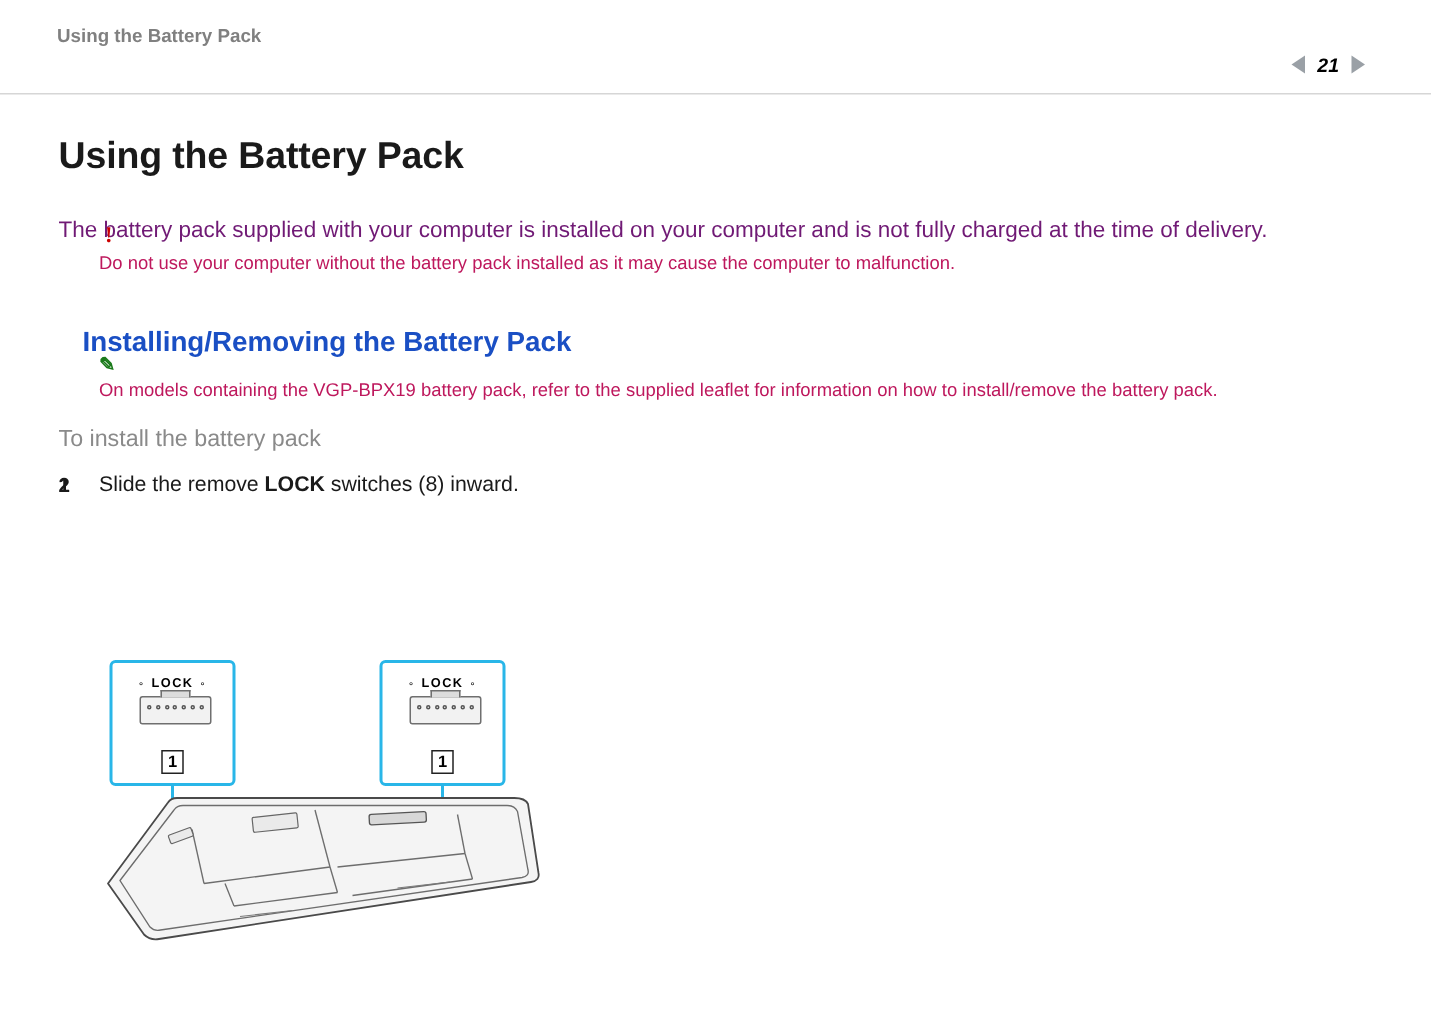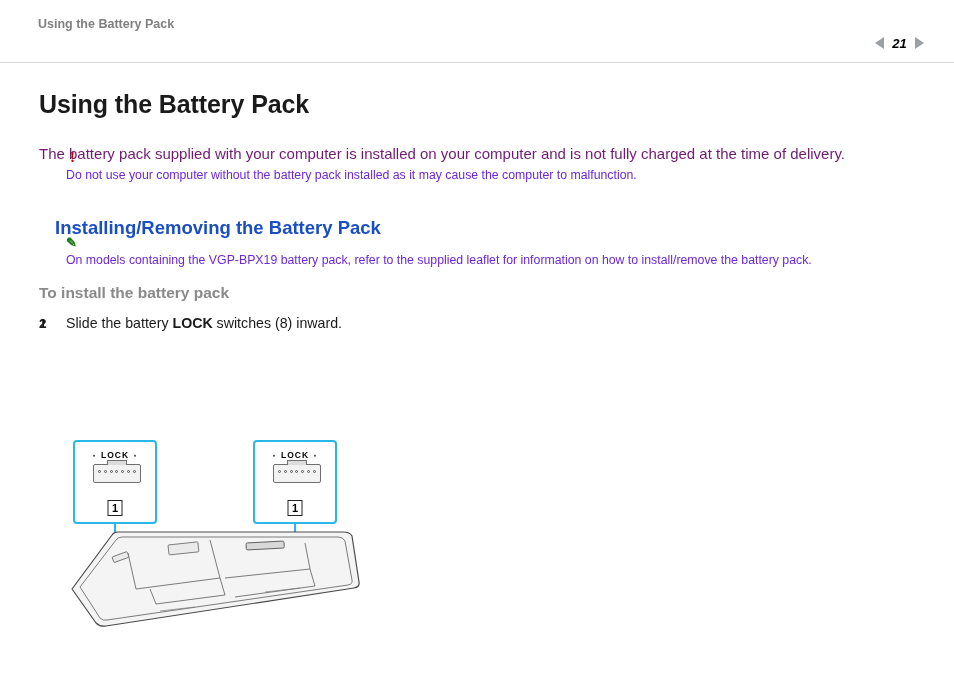--- a/index.html
+++ b/index.html
@@ -30,21 +30,21 @@
     top: 15px;
     font-size: 12.5px;
     font-weight: bold;
     line-height: 19px;
     color: #808080;
   }
   .breadcrumb .crumb-line { display: block; white-space: nowrap; }
 
   .pager {
     position: absolute;
-    right: 30px;
+    right: 44px;
     top: 35px;
     display: flex;
     align-items: center;
     gap: 8px;
     height: 16px;
   }
   .pager .pagenum {
     font-size: 13px;
     font-weight: bold;
     font-style: italic;
@@ -110,42 +110,42 @@
     left: 0px;
     top: -16px;
     font-size: 13px;
     font-weight: bold;
     line-height: 13px;
   }
   .note .note-icon.caution { color: #cc0000; left: 4px; font-family: "Liberation Serif", serif; font-size: 15px;}
   .note .note-icon.tip { color: #1a7a1a; left: 0px; }
   .note .note-text {
     font-size: 12.3px;
-    color: #6d28d9;
+    color: #be185d;
     line-height: 16px;
   }
   .note-caution { top: 104px; }
   .note-tip { top: 189px; }
 
   h2.section-title {
     margin: 16px;
     position: absolute;
     left: 39px;
     top: 138px;
     font-size: 18.5px;
     font-weight: bold;
     color: #1a4fc4;
   }
   h3.sub-title {
     margin: 0;
     position: absolute;
     left: 39px;
     top: 221px;
     font-size: 15.5px;
-    font-weight: bold;
+    font-weight: normal;
     color: #8a8a8a;
   }
 
   ol.steps {
     position: absolute;
     left: 39px;
     top: 248px;
     margin: 0;
     padding: 0;
     list-style: none;
@@ -306,21 +306,21 @@
     <div class="note-text">On models containing the VGP-BPX19 battery pack, refer to the supplied leaflet for information on how to install/remove the battery pack.</div>
   </div>
 
   <h3 class="sub-title">To install the battery pack</h3>
 
   <ol class="steps">
     <li>
       <span class="num">1</span>
     </li>
     <li>
-      <span class="num">2</span><span>Slide the battery </span><span class="lock-word">LOCK</span><span> switches (8) inward.</span>
+      <span class="num">2</span><span>Slide the remove </span><span class="lock-word">LOCK</span><span> switches (8) inward.</span>
     </li>
   </ol>
 
   <div class="figure">
 
     <div class="callout-box left">
       <div class="zoom-lock-label"><span class="dot">⚬</span> <span>LOCK</span> <span class="dot">⚬</span></div>
       <div class="zoom-switch">
         <div class="zoom-dots">
           <span></span>

